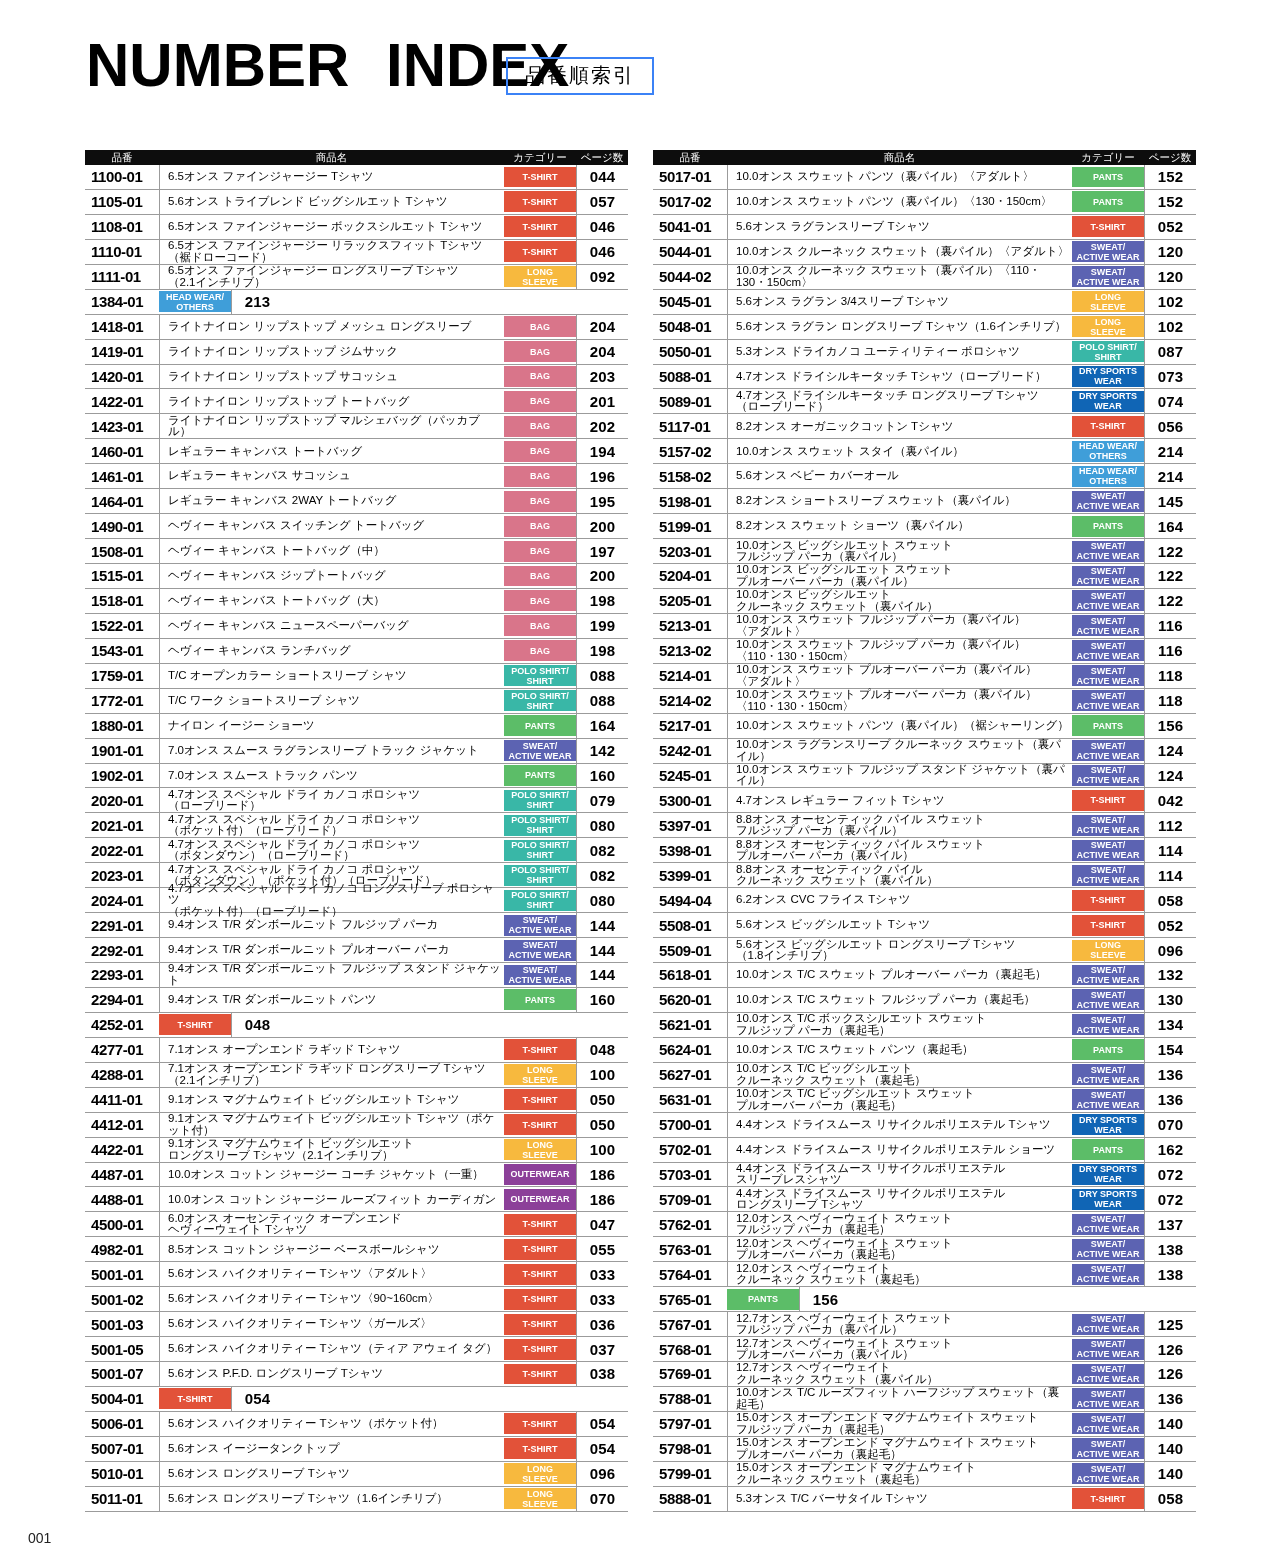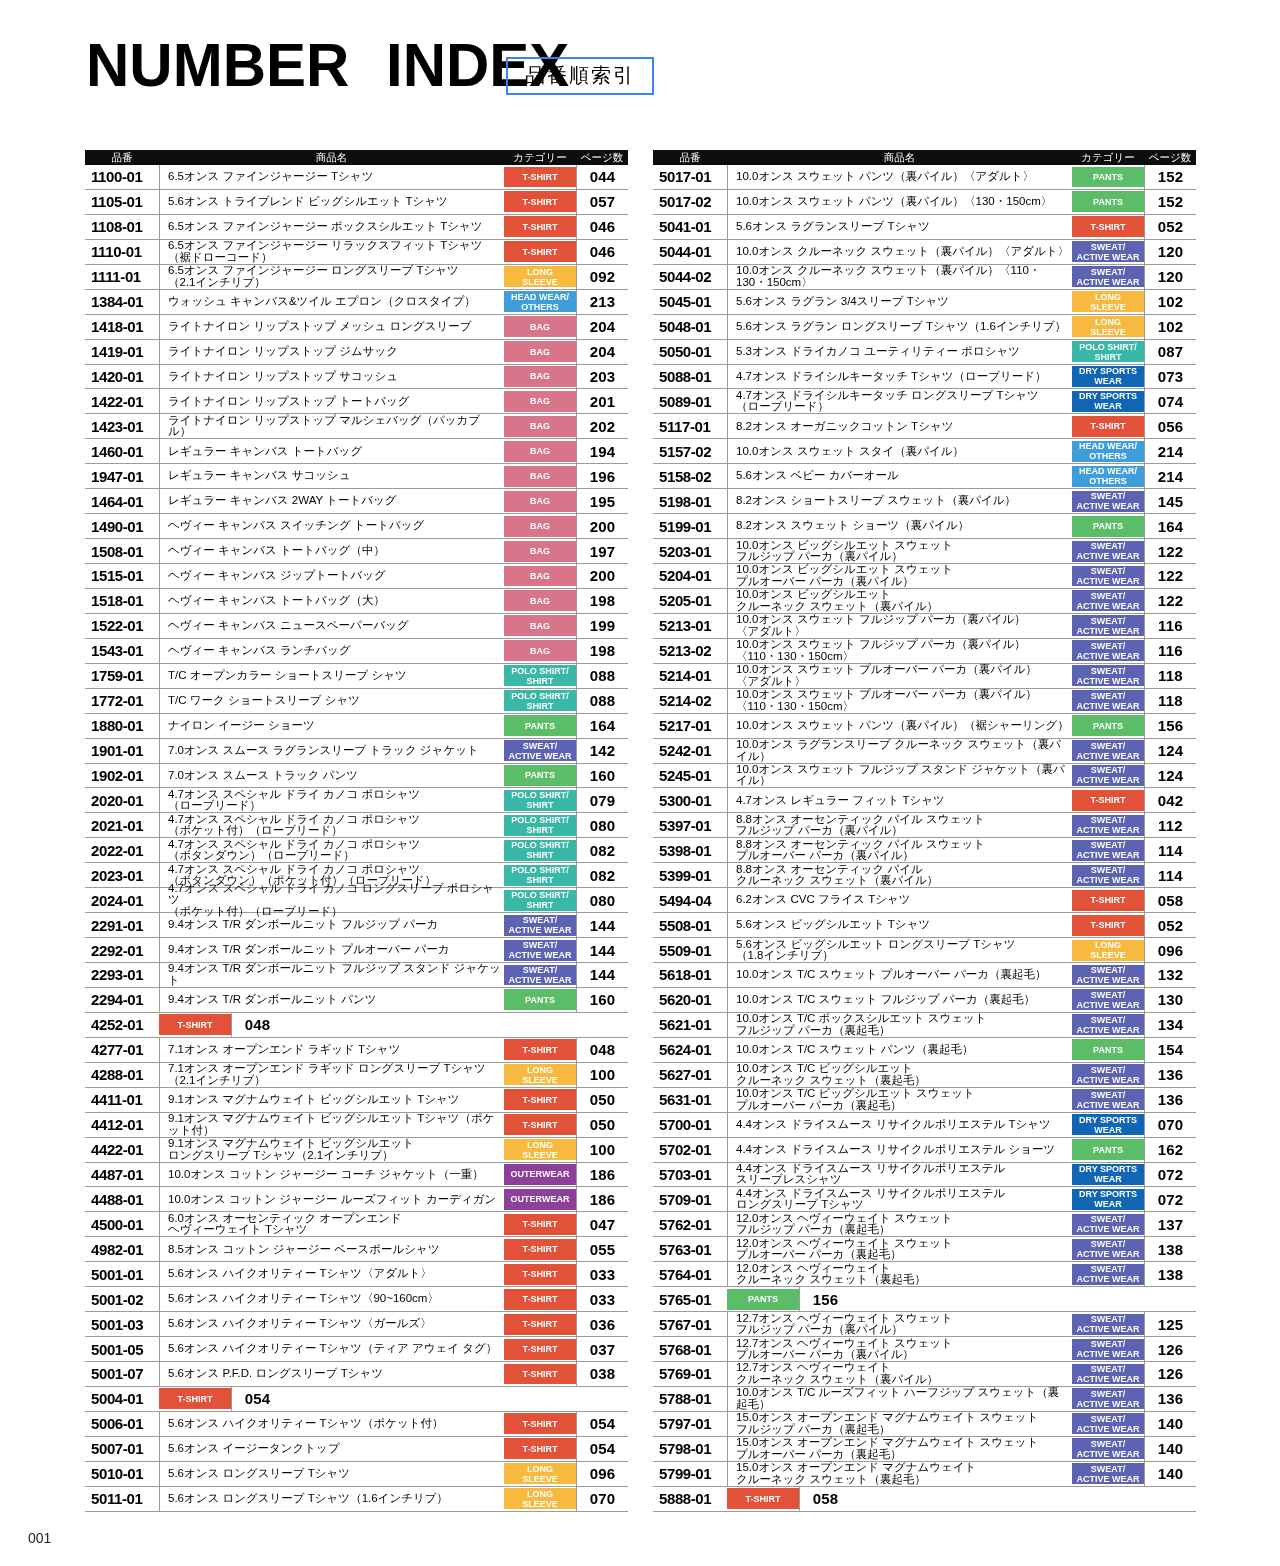--- a/index.html
+++ b/index.html
@@ -106,21 +106,20 @@
       <div class="cell c-name">6.5オンス ファインジャージー ロングスリーブ Tシャツ
 （2.1インチリブ）</div>
       <div class="cell c-cat">
         <div class="badge" style="background: rgb(247, 185, 62);">LONG
 SLEEVE</div>
       </div>
       <div class="cell c-page">092</div>
     </div>
     <div class="row">
       <div class="cell c-code">1384-01</div>
-      <div class="cell c-name">ウォッシュ キャンバス&amp;ツイル エプロン（クロスタイプ）</div>
       <div class="cell c-cat">
         <div class="badge" style="background: rgb(63, 158, 217);">HEAD WEAR/
 OTHERS</div>
       </div>
       <div class="cell c-page">213</div>
     </div>
     <div class="row">
       <div class="cell c-code">1418-01</div>
       <div class="cell c-name">ライトナイロン リップストップ メッシュ ロングスリーブ</div>
       <div class="cell c-cat">
@@ -162,21 +161,21 @@
     </div>
     <div class="row">
       <div class="cell c-code">1460-01</div>
       <div class="cell c-name">レギュラー キャンバス トートバッグ</div>
       <div class="cell c-cat">
         <div class="badge" style="background: rgb(217, 117, 138);">BAG</div>
       </div>
       <div class="cell c-page">194</div>
     </div>
     <div class="row">
-      <div class="cell c-code">1947-01</div>
+      <div class="cell c-code">1461-01</div>
       <div class="cell c-name">レギュラー キャンバス サコッシュ</div>
       <div class="cell c-cat">
         <div class="badge" style="background: rgb(217, 117, 138);">BAG</div>
       </div>
       <div class="cell c-page">196</div>
     </div>
     <div class="row">
       <div class="cell c-code">1464-01</div>
       <div class="cell c-name">レギュラー キャンバス 2WAY トートバッグ</div>
       <div class="cell c-cat">
@@ -1019,20 +1018,21 @@
       <div class="cell c-name">15.0オンス オープンエンド マグナムウェイト
 クルーネック スウェット（裏起毛）</div>
       <div class="cell c-cat">
         <div class="badge" style="background: rgb(92, 99, 178);">SWEAT/
 ACTIVE WEAR</div>
       </div>
       <div class="cell c-page">140</div>
     </div>
     <div class="row">
       <div class="cell c-code">5888-01</div>
+      <div class="cell c-name">5.3オンス T/C バーサタイル Tシャツ</div>
       <div class="cell c-cat">
         <div class="badge" style="background: rgb(226, 82, 57);">T-SHIRT</div>
       </div>
       <div class="cell c-page">058</div>
     </div>
   </div>
 
 <div class="page-footer">001</div>
 
 </body></html>

